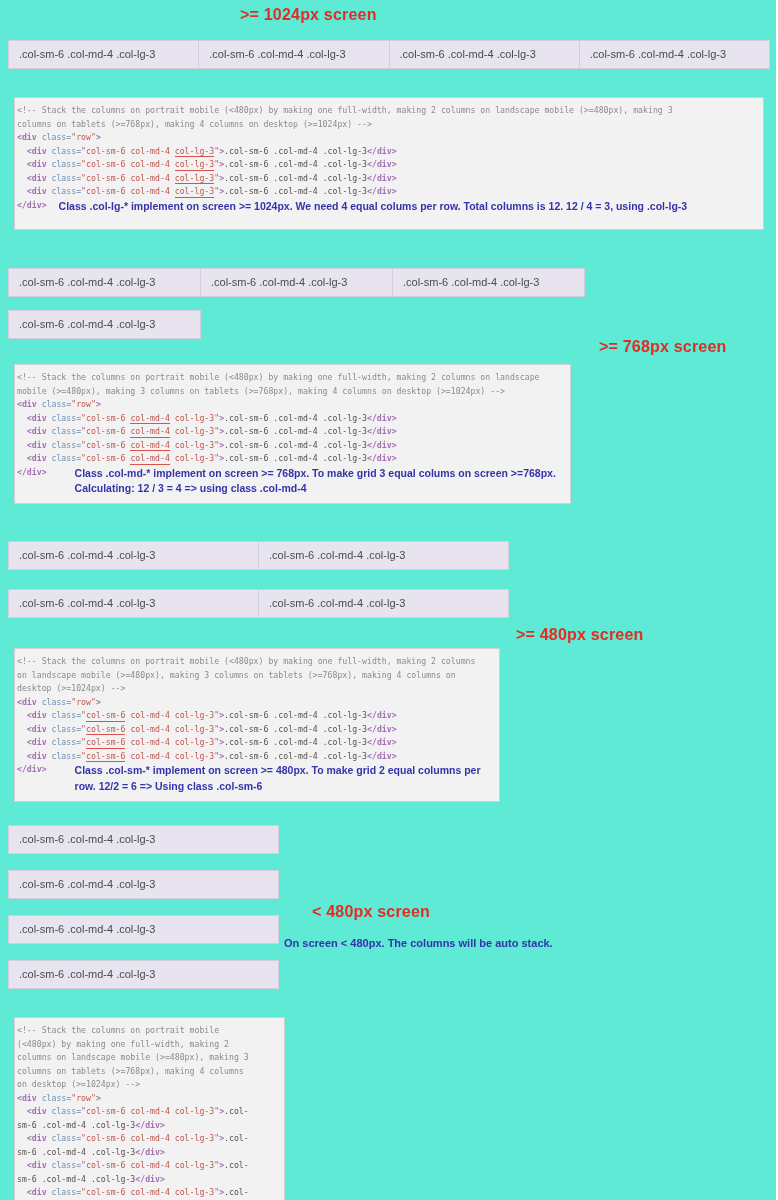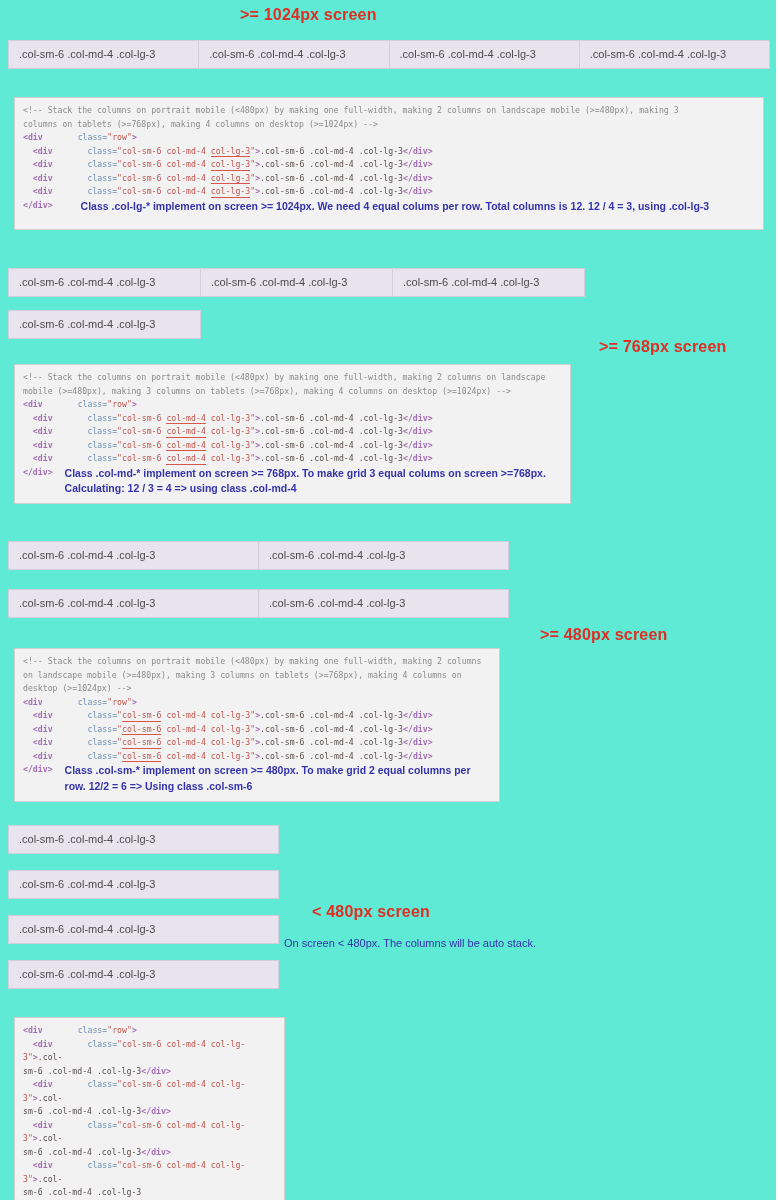--- a/index.html
+++ b/index.html
@@ -15,40 +15,40 @@
   .colbox {
     flex:1; height:29px; box-sizing:border-box;
     background:#e8e4ef; border:1px solid #d2cedb;
     font-size:11px; color:#4a4950; line-height:27px; padding-left:10px;
     white-space:nowrap; overflow:hidden;
   }
   .colbox + .colbox { margin-left:-1px; }
   .code {
     position:absolute; box-sizing:border-box;
     background:#f2f2f2; border:1px solid #d0d0d0;
-    padding:6px 8px;
+    padding:6px 2px;
     font-family:"DejaVu Sans Mono", "Liberation Mono", monospace;
     font-size:8.2px; line-height:13.5px; color:#5a4e4e;
   }
   .cmt { color:#8b8b8b; white-space:pre-wrap; }
   .ln  { white-space:pre-wrap; }
   .tg  { color:#a36fb3;font-weight:bold; }
-  .at  { color:#6f8fb3;margin-left:30px; }
+  .at  { color:#6f8fb3; }
   .st  { color:#c0564e; }
   .tx  { color:#5a4e4e; white-space:pre-wrap; }
   .ul  { border-bottom:1.5px solid #d9544d; padding-bottom:0.5px; }
   .caprow { display:flex; align-items:flex-start; white-space:pre-wrap; }
   .caption {
     font-family:"Liberation Sans", sans-serif; font-weight:bold;
     font-size:10.5px; color:#3533ab; line-height:1.5;
-    margin-left:12px; white-space:normal;
+    margin-left:28px; white-space:normal;
   }
-  .caption.oneline { margin-left:28px; white-space:nowrap; }
+  .caption.oneline { margin-left:12px; white-space:nowrap; }
   .note {
-    position:absolute; font-weight:normal; font-size:11px; color:#3533ab;
+    position:absolute; font-weight:bold; font-size:11px; color:#3533ab;
     white-space:nowrap;
   }
 </style>
 </head>
 <body>
 
 <div class="page">
 
   <div class="heading" style="left:240px; top:6px;">&gt;= 1024px screen</div>
 
@@ -94,21 +94,21 @@
 
   <div class="colrow" style="left:8px; top:541px; width:501px;">
     <div class="colbox">.col-sm-6 .col-md-4 .col-lg-3</div>
       <div class="colbox">.col-sm-6 .col-md-4 .col-lg-3</div>
   </div>
   <div class="colrow" style="left:8px; top:589px; width:501px;">
     <div class="colbox">.col-sm-6 .col-md-4 .col-lg-3</div>
       <div class="colbox">.col-sm-6 .col-md-4 .col-lg-3</div>
   </div>
 
-  <div class="heading" style="left:540px; top:626px;">&gt;= 480px screen</div>
+  <div class="heading" style="left:516px; top:626px;">&gt;= 480px screen</div>
 
   <div class="code" style="left:14px; top:648px; width:486px; min-height:138px;">
     <div class="cmt">&lt;!-- Stack the columns on portrait mobile (&lt;480px) by making one full-width, making 2 columns
 on landscape mobile (&gt;=480px), making 3 columns on tablets (&gt;=768px), making 4 columns on
 desktop (&gt;=1024px) --&gt;</div>
     <div class="ln"><span class="tg">&lt;div </span><span class="at">class=</span><span class="st">"row"</span><span class="tg">&gt;</span></div>
     <div class="ln"><span class="tg">  &lt;div </span><span class="at">class=</span><span class="st">"</span><span class="st ul">col-sm-6</span><span class="st"> col-md-4 col-lg-3"</span><span class="tg">&gt;</span><span class="tx">.col-sm-6 .col-md-4 .col-lg-3</span><span class="tg">&lt;/div&gt;</span></div>
       <div class="ln"><span class="tg">  &lt;div </span><span class="at">class=</span><span class="st">"</span><span class="st ul">col-sm-6</span><span class="st"> col-md-4 col-lg-3"</span><span class="tg">&gt;</span><span class="tx">.col-sm-6 .col-md-4 .col-lg-3</span><span class="tg">&lt;/div&gt;</span></div>
       <div class="ln"><span class="tg">  &lt;div </span><span class="at">class=</span><span class="st">"</span><span class="st ul">col-sm-6</span><span class="st"> col-md-4 col-lg-3"</span><span class="tg">&gt;</span><span class="tx">.col-sm-6 .col-md-4 .col-lg-3</span><span class="tg">&lt;/div&gt;</span></div>
       <div class="ln"><span class="tg">  &lt;div </span><span class="at">class=</span><span class="st">"</span><span class="st ul">col-sm-6</span><span class="st"> col-md-4 col-lg-3"</span><span class="tg">&gt;</span><span class="tx">.col-sm-6 .col-md-4 .col-lg-3</span><span class="tg">&lt;/div&gt;</span></div>
@@ -125,20 +125,25 @@
     <div class="colbox">.col-sm-6 .col-md-4 .col-lg-3</div>
   </div>
   <div class="colrow" style="left:8px; top:960px; width:271px;">
     <div class="colbox">.col-sm-6 .col-md-4 .col-lg-3</div>
   </div>
 
   <div class="heading" style="left:312px; top:903px;">&lt; 480px screen</div>
   <div class="note" style="left:284px; top:937px;">On screen &lt; 480px. The columns will be auto stack.</div>
 
   <div class="code" style="left:14px; top:1017px; width:271px; min-height:230px;">
+    <div class="cmt">&lt;!-- Stack the columns on portrait mobile
+(&lt;480px) by making one full-width, making 2
+columns on landscape mobile (&gt;=480px), making 3
+columns on tablets (&gt;=768px), making 4 columns
+on desktop (&gt;=1024px) --&gt;</div>
     <div class="ln"><span class="tg">&lt;div </span><span class="at">class=</span><span class="st">"row"</span><span class="tg">&gt;</span></div>
     <div class="ln"><span class="tg">  &lt;div </span><span class="at">class=</span><span class="st">"col-sm-6 col-md-4 col-lg-3"</span><span class="st"></span><span class="st"></span><span class="tg">&gt;</span><span class="tx">.col-
 sm-6 .col-md-4 .col-lg-3</span><span class="tg">&lt;/div&gt;</span></div>
       <div class="ln"><span class="tg">  &lt;div </span><span class="at">class=</span><span class="st">"col-sm-6 col-md-4 col-lg-3"</span><span class="st"></span><span class="st"></span><span class="tg">&gt;</span><span class="tx">.col-
 sm-6 .col-md-4 .col-lg-3</span><span class="tg">&lt;/div&gt;</span></div>
       <div class="ln"><span class="tg">  &lt;div </span><span class="at">class=</span><span class="st">"col-sm-6 col-md-4 col-lg-3"</span><span class="st"></span><span class="st"></span><span class="tg">&gt;</span><span class="tx">.col-
 sm-6 .col-md-4 .col-lg-3</span><span class="tg">&lt;/div&gt;</span></div>
       <div class="ln"><span class="tg">  &lt;div </span><span class="at">class=</span><span class="st">"col-sm-6 col-md-4 col-lg-3"</span><span class="st"></span><span class="st"></span><span class="tg">&gt;</span><span class="tx">.col-
 sm-6 .col-md-4 .col-lg-3</span></div>
   </div>

